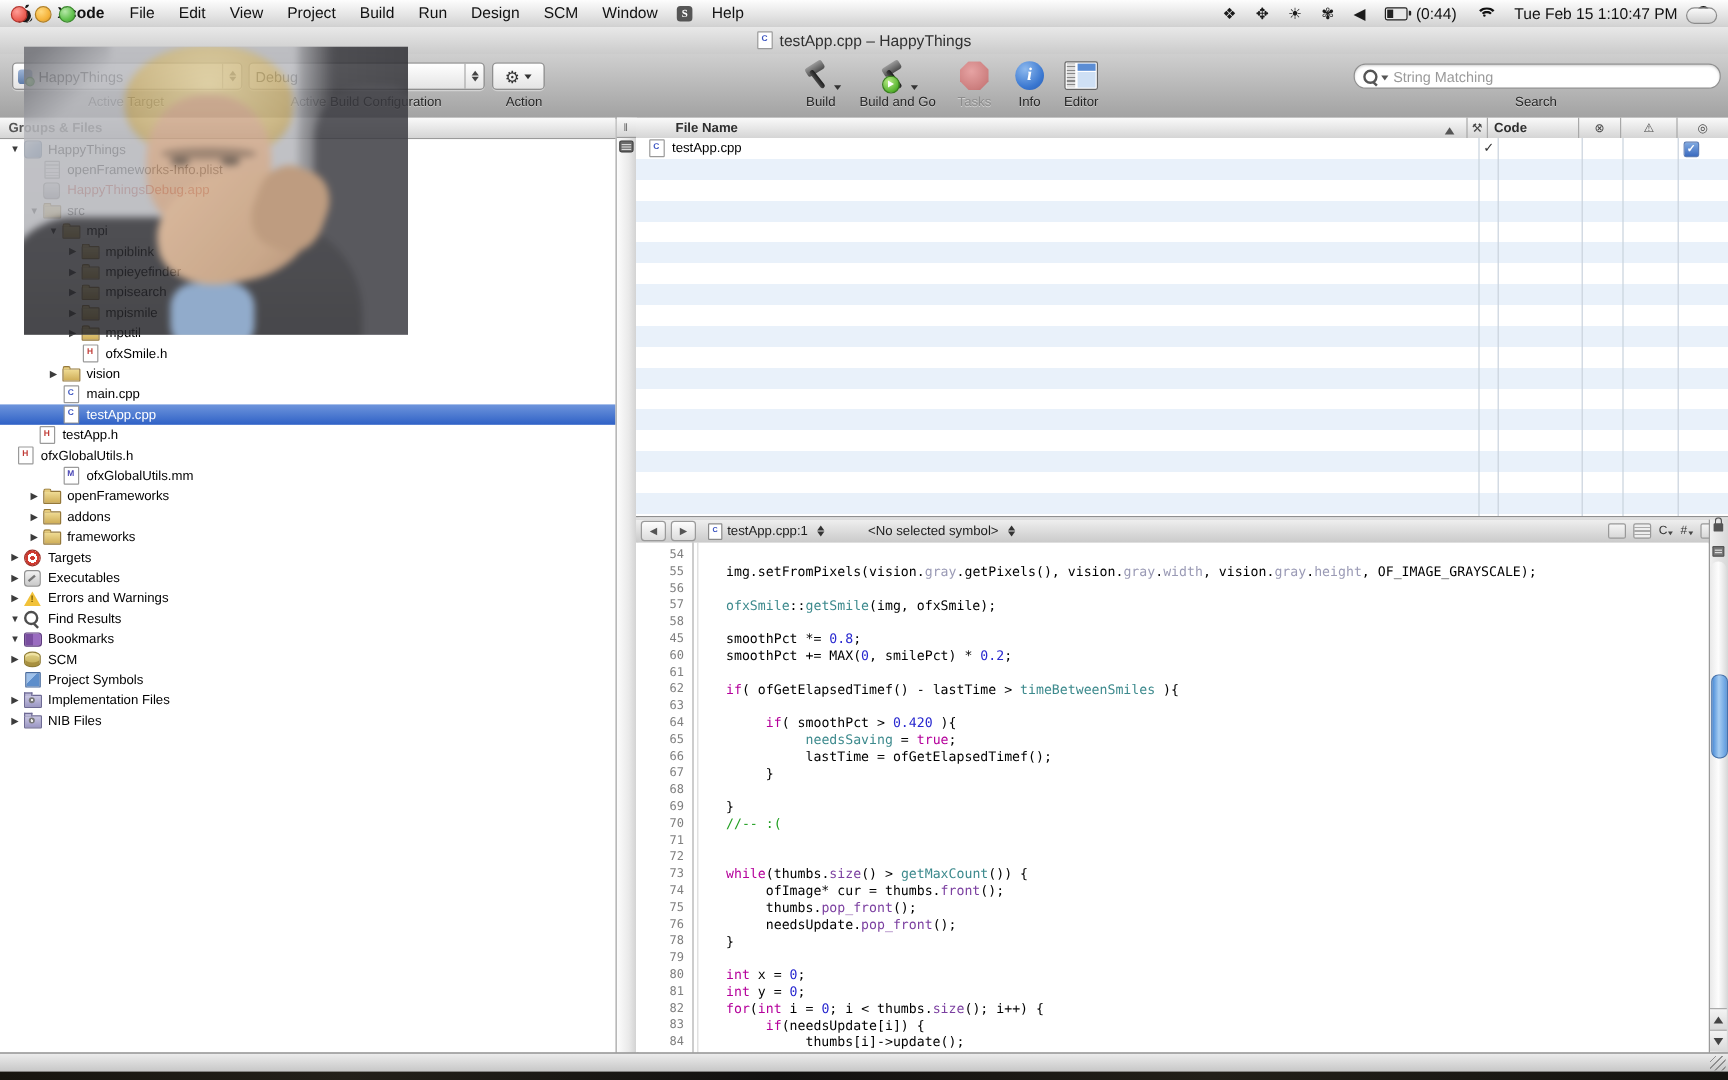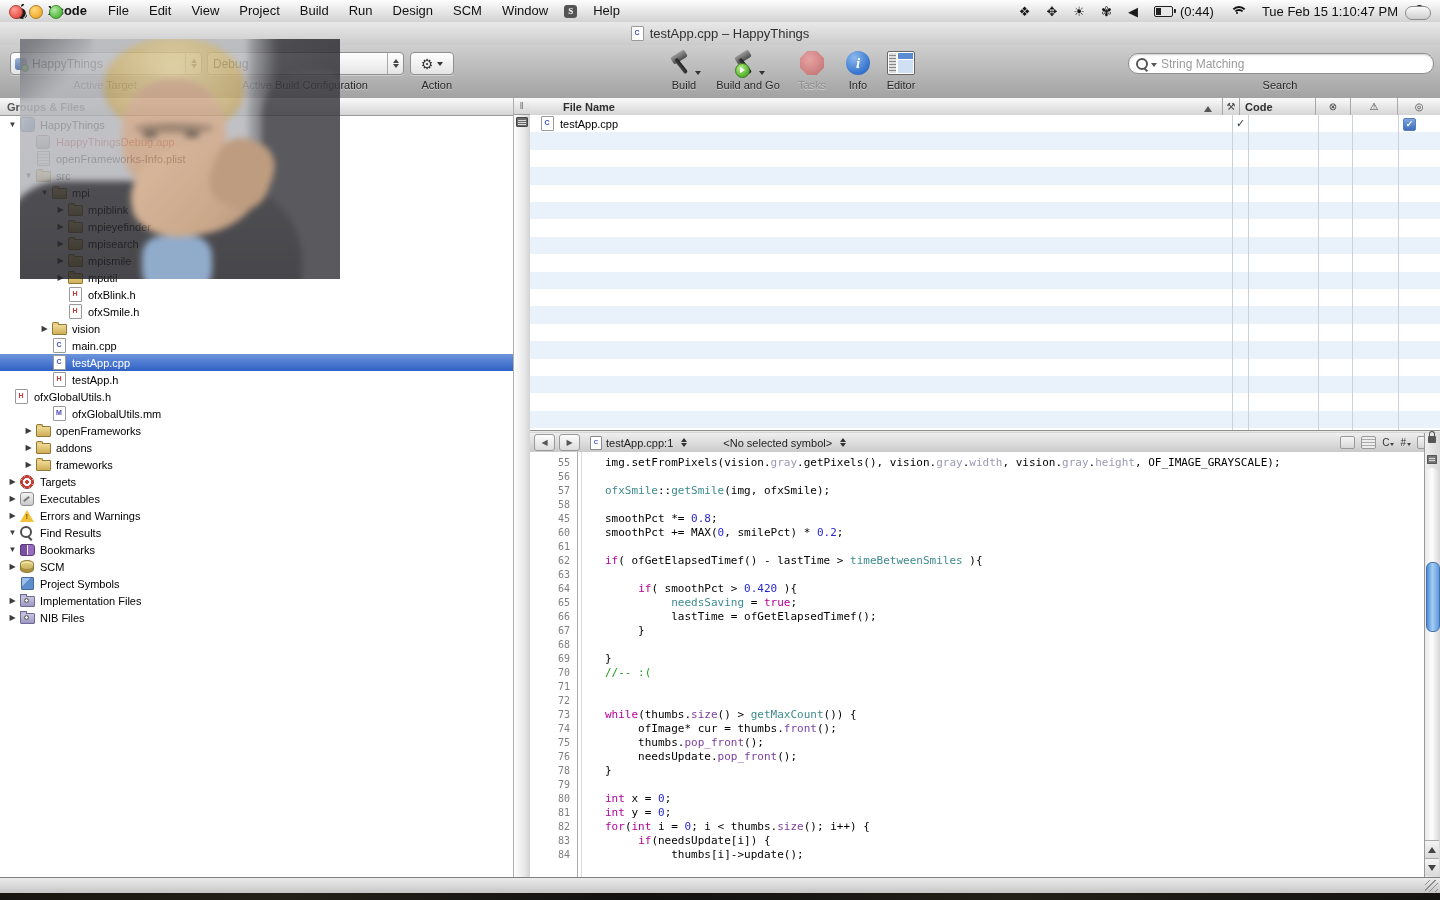--- a/index.html
+++ b/index.html
@@ -389,30 +389,30 @@
       <div class="trow" style="padding-left: 6px;">
         <span class="tarrow">▼</span>
         <span class="icw">
           <span class="ic-proj"></span>
         </span>
         <span class="tlabel">HappyThings</span>
       </div>
       <div class="trow" style="padding-left: 22px;">
         <span class="tarrow"></span>
         <span class="icw">
-          <span class="ic-app"></span>
-        </span>
-        <span class="tlabel red">HappyThingsDebug.app</span>
+          <span class="ic-plist"></span>
+        </span>
+        <span class="tlabel">openFrameworks-Info.plist</span>
       </div>
       <div class="trow" style="padding-left: 22px;">
         <span class="tarrow"></span>
         <span class="icw">
-          <span class="ic-plist"></span>
-        </span>
-        <span class="tlabel">openFrameworks-Info.plist</span>
+          <span class="ic-app"></span>
+        </span>
+        <span class="tlabel red">HappyThingsDebug.app</span>
       </div>
       <div class="trow" style="padding-left: 22px;">
         <span class="tarrow">▼</span>
         <span class="icw">
           <span class="ic-folder"></span>
         </span>
         <span class="tlabel">src</span>
       </div>
       <div class="trow" style="padding-left: 38px;">
         <span class="tarrow">▼</span>
@@ -454,27 +454,20 @@
         <span class="icw">
           <span class="ic-folder"></span>
         </span>
         <span class="tlabel">mputil</span>
       </div>
       <div class="trow" style="padding-left: 54px;">
         <span class="tarrow"></span>
         <span class="icw">
           <span class="ic-file ic-h">H</span>
         </span>
-        <span class="tlabel">ofxBlink.h</span>
-      </div>
-      <div class="trow" style="padding-left: 54px;">
-        <span class="tarrow"></span>
-        <span class="icw">
-          <span class="ic-file ic-h">H</span>
-        </span>
         <span class="tlabel">ofxSmile.h</span>
       </div>
       <div class="trow" style="padding-left: 38px;">
         <span class="tarrow">▶</span>
         <span class="icw">
           <span class="ic-folder"></span>
         </span>
         <span class="tlabel">vision</span>
       </div>
       <div class="trow" style="padding-left: 38px;">
@@ -484,21 +477,21 @@
         </span>
         <span class="tlabel">main.cpp</span>
       </div>
       <div class="trow sel" style="padding-left: 38px;">
         <span class="tarrow" style="color: rgb(255, 255, 255);"></span>
         <span class="icw">
           <span class="ic-file ic-cpp">C</span>
         </span>
         <span class="tlabel">testApp.cpp</span>
       </div>
-      <div class="trow" style="padding-left: 38px;">
+      <div class="trow" style="padding-left: 18px;">
         <span class="tarrow"></span>
         <span class="icw">
           <span class="ic-file ic-h">H</span>
         </span>
         <span class="tlabel">testApp.h</span>
       </div>
       <div class="trow" style="">
         <span class="tarrow"></span>
         <span class="icw">
           <span class="ic-file ic-h">H</span>
@@ -669,20 +662,21 @@
       <span class="nav-txt">
           <span>#</span>
           <i></i>
         </span>
       <span class="nav-mini"></span>
     </span>
   </div>
 
   <div class="abs" id="codepane">
     <div id="code-lines">
+        <div class="codeline"><span class="ln">54</span><span class="codetext"></span></div>
         <div class="codeline"><span class="ln">55</span><span class="codetext"><span class="c-p">img.setFromPixels(vision.</span><span class="c-m">gray</span><span class="c-p">.getPixels(), vision.</span><span class="c-m">gray</span><span class="c-p">.</span><span class="c-m">width</span><span class="c-p">, vision.</span><span class="c-m">gray</span><span class="c-p">.</span><span class="c-m">height</span><span class="c-p">, OF_IMAGE_GRAYSCALE);</span></span></div>
         <div class="codeline"><span class="ln">56</span><span class="codetext"></span></div>
         <div class="codeline"><span class="ln">57</span><span class="codetext"><span class="c-t">ofxSmile</span><span class="c-p">::</span><span class="c-t">getSmile</span><span class="c-p">(img, ofxSmile);</span></span></div>
         <div class="codeline"><span class="ln">58</span><span class="codetext"></span></div>
         <div class="codeline"><span class="ln">45</span><span class="codetext"><span class="c-p">smoothPct *= </span><span class="c-n">0.8</span><span class="c-p">;</span></span></div>
         <div class="codeline"><span class="ln">60</span><span class="codetext"><span class="c-p">smoothPct += MAX(</span><span class="c-n">0</span><span class="c-p">, smilePct) * </span><span class="c-n">0.2</span><span class="c-p">;</span></span></div>
         <div class="codeline"><span class="ln">61</span><span class="codetext"></span></div>
         <div class="codeline"><span class="ln">62</span><span class="codetext"><span class="c-k">if</span><span class="c-p">( ofGetElapsedTimef() - lastTime &gt; </span><span class="c-t">timeBetweenSmiles</span><span class="c-p"> ){</span></span></div>
         <div class="codeline"><span class="ln">63</span><span class="codetext"></span></div>
         <div class="codeline"><span class="ln">64</span><span class="codetext"><span class="c-p">     </span><span class="c-k">if</span><span class="c-p">( smoothPct &gt; </span><span class="c-n">0.420</span><span class="c-p"> ){</span></span></div>

